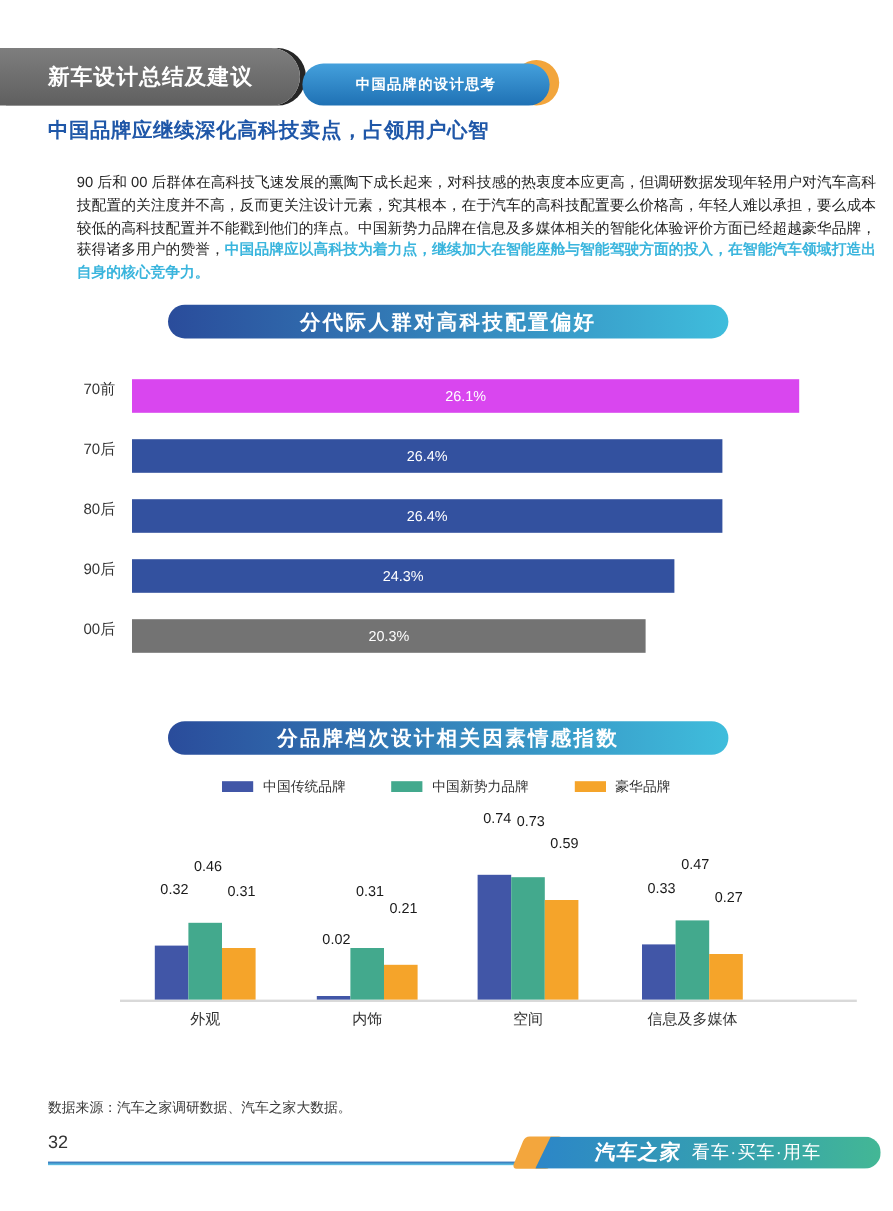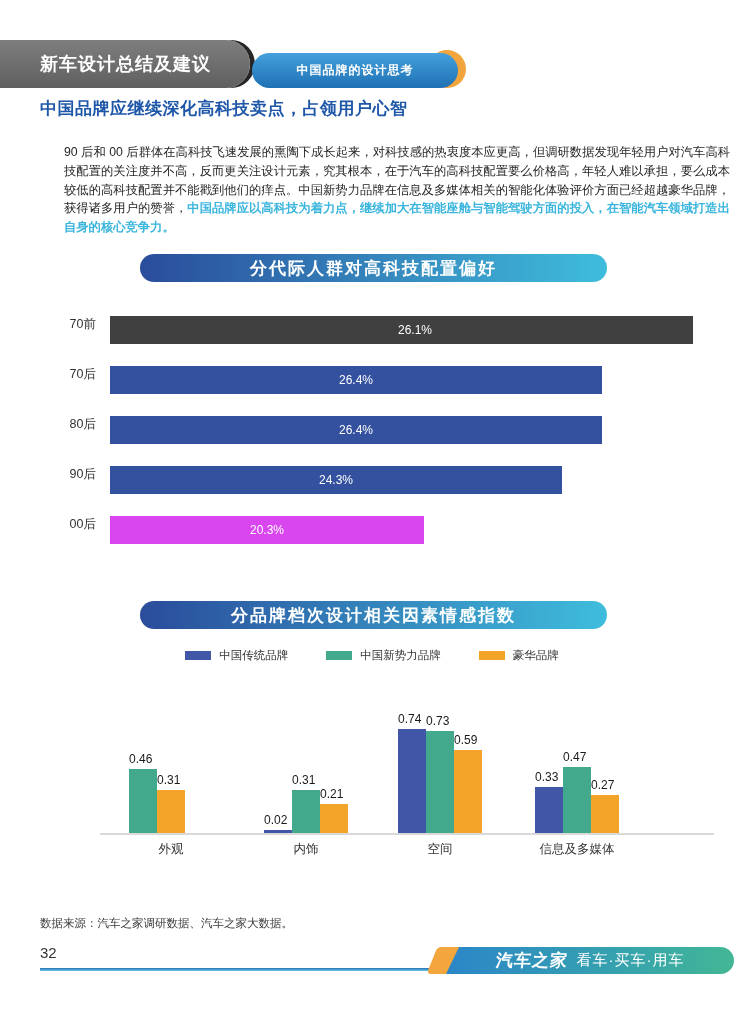--- a/index.html
+++ b/index.html
@@ -50,22 +50,22 @@
   .c1-bar{height:28px;display:flex;align-items:center;justify-content:center;
     color:#fff;font-size:12px;flex:none;}
   
   .legend{position:absolute;left:0;top:648px;width:744px;display:flex;
     justify-content:center;gap:38px;}
   .legend-item{display:flex;align-items:center;gap:8px;font-size:11.5px;color:#333;}
   .legend-swatch{width:26px;height:9px;flex:none;}
   .c2-plot{position:absolute;left:100px;top:690px;width:614px;height:175px;}
   .c2-baseline{position:absolute;left:0;top:143px;width:614px;height:2px;background:#d9d9d9;}
   .c2-group{position:absolute;top:0;height:143px;display:flex;align-items:flex-end;}
-  .c2-col{width:28px;display:flex;flex-direction:column;align-items:flex-start;
-    justify-content:flex-end;height:143px;flex:none;}
+  .c2-col{width:28px;display:flex;flex-direction:column;align-items:flex-end;
+    justify-content:flex-end;height:143px;flex:none;gap:37px;}
   .c2-val{font-size:12px;color:#1a1a1a;margin-bottom:3px;white-space:nowrap;}
   .c2-bar{width:28px;flex:none;}
   .c2-cat{position:absolute;top:151px;width:120px;text-align:center;font-size:12.5px;color:#333;}
   
   .source-note{position:absolute;left:40px;top:916px;font-size:11.5px;color:#3a3a3a;}
   .page-number{position:absolute;left:40px;top:944px;font-size:15px;color:#333;}
   .footer-line{position:absolute;left:40px;top:968px;width:398px;height:3px;
     background:linear-gradient(180deg,#2d6cb5,#64cbe9);}
   .footer-ribbon{position:absolute;left:430px;top:947px;width:304px;height:27px;}
   .ribbon-stripe{position:absolute;left:2px;top:0;width:32px;height:27px;
@@ -95,37 +95,37 @@
   <h1 class="section-title">中国品牌应继续深化高科技卖点，占领用户心智</h1>
 
   <p class="body-paragraph"><span>90 后和 00 后群体在高科技飞速发展的熏陶下成长起来，对科技感的热衷度本应更高，但调研数据发现年轻用户对汽车高科技配置的关注度并不高，反而更关注设计元素，究其根本，在于汽车的高科技配置要么价格高，年轻人难以承担，要么成本较低的高科技配置并不能戳到他们的痒点。中国新势力品牌在信息及多媒体相关的智能化体验评价方面已经超越豪华品牌，获得诸多用户的赞誉，</span><span class="hl">中国品牌应以高科技为着力点，继续加大在智能座舱与智能驾驶方面的投入，在智能汽车领域打造出自身的核心竞争力。</span></p>
 
   <div class="pill pill-1">
     <span>分代际人群对高科技配置偏好</span>
   </div>
   <div class="c1-rows">
       <div class="c1-row">
         <div class="c1-label">70前</div>
-        <div class="c1-bar" style="width: 556px; background: #404040; padding-left: 27px;">26.1%</div>
+        <div class="c1-bar" style="width: 556px; background: #d946ef;">26.1%</div>
       </div>
       <div class="c1-row">
         <div class="c1-label">70后</div>
         <div class="c1-bar" style="width: 492px; background: rgb(51, 81, 159);">26.4%</div>
       </div>
       <div class="c1-row">
         <div class="c1-label">80后</div>
         <div class="c1-bar" style="width: 492px; background: rgb(51, 81, 159);">26.4%</div>
       </div>
       <div class="c1-row">
         <div class="c1-label">90后</div>
         <div class="c1-bar" style="width: 452px; background: rgb(51, 81, 159);">24.3%</div>
       </div>
       <div class="c1-row">
         <div class="c1-label">00后</div>
-        <div class="c1-bar" style="width: 314px; background: #d946ef;">20.3%</div>
+        <div class="c1-bar" style="width: 428px; background: #737373;">20.3%</div>
       </div>
     </div>
 
   <div class="pill pill-2">
     <span>分品牌档次设计相关因素情感指数</span>
   </div>
   <div class="legend">
       <div class="legend-item">
         <span class="legend-swatch" style="background: rgb(65, 86, 167);"></span>
         <span>中国传统品牌</span>
@@ -135,20 +135,24 @@
         <span>中国新势力品牌</span>
       </div>
       <div class="legend-item">
         <span class="legend-swatch" style="background: rgb(245, 164, 42);"></span>
         <span>豪华品牌</span>
       </div>
     </div>
   <div class="c2-plot">
     <div class="c2-baseline"></div>
   <div class="c2-group" style="left: 29px;">
+        <div class="c2-col">
+          <div class="c2-val">0.32</div>
+          <div class="c2-bar" style="height: 45px; background: rgb(65, 86, 167);"></div>
+        </div>
         <div class="c2-col">
           <div class="c2-val">0.46</div>
           <div class="c2-bar" style="height: 64px; background: rgb(67, 169, 141);"></div>
         </div>
         <div class="c2-col">
           <div class="c2-val">0.31</div>
           <div class="c2-bar" style="height: 43px; background: rgb(245, 164, 42);"></div>
         </div>
       </div>
       <div class="c2-cat" style="left: 11px;">外观</div>

